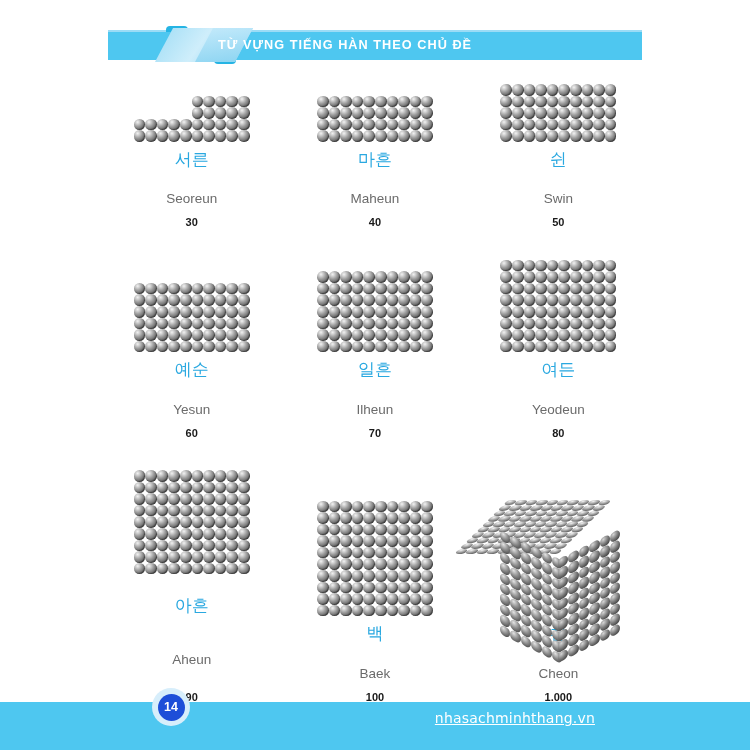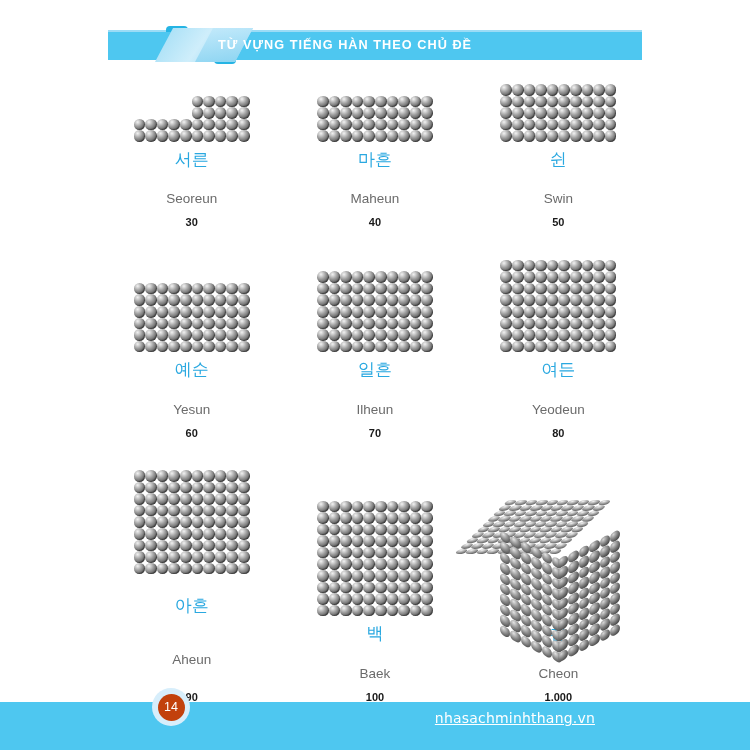--- a/index.html
+++ b/index.html
@@ -226,24 +226,24 @@
     border-radius: 50%;
     background: #d7eefb;
     display: flex;
     align-items: center;
     justify-content: center;
   }
   .page-badge {
     width: 27px;
     height: 27px;
     border-radius: 50%;
-    background: #c2410c;
+    background: #1d4ed8;
     color: #ffffff;
     font-size: 12.5px;
-    font-weight: normal;
+    font-weight: bold;
     display: flex;
     align-items: center;
     justify-content: center;
   }
   .site-link {
     position: absolute;
     right: 155px;
     top: 8px;
     color: #ffffff;
     font-size: 14px;

